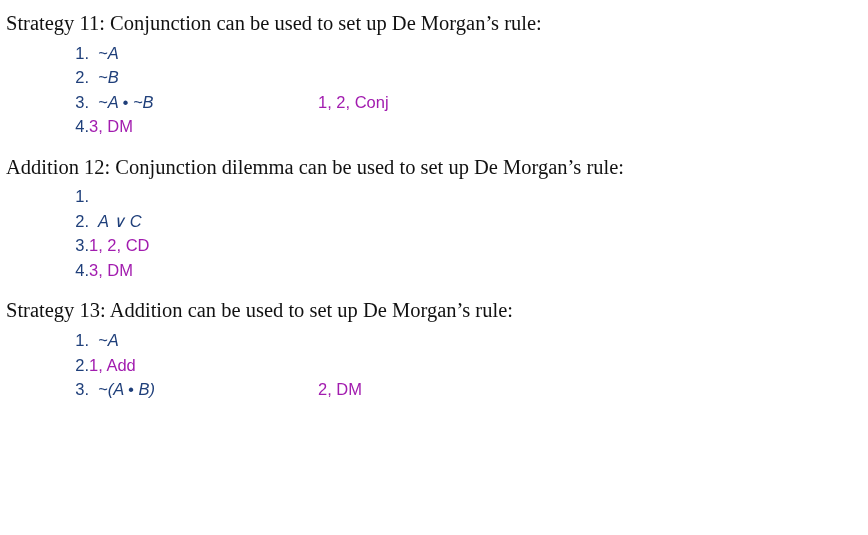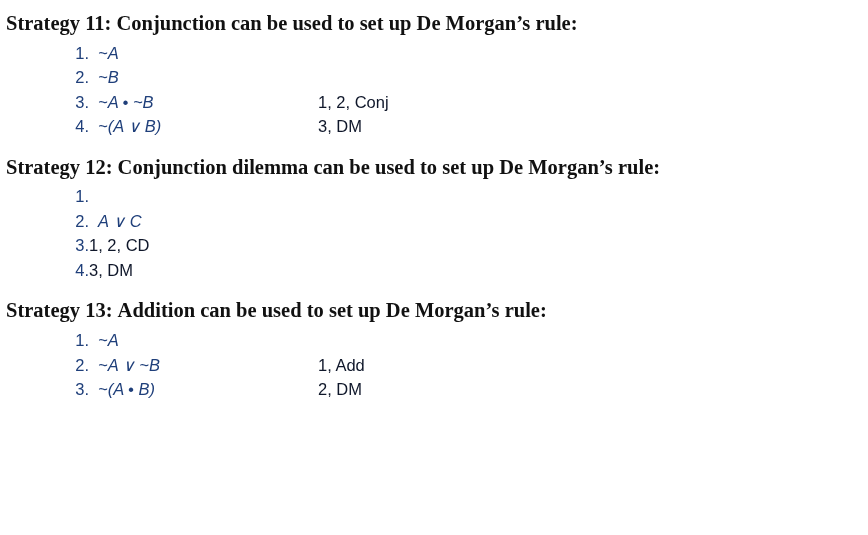--- a/index.html
+++ b/index.html
@@ -26,24 +26,24 @@
   }
   .strategy-heading {
     font-family: "Liberation Serif", serif;
     font-size: 20.5px;
     line-height: 1.35;
     color: #111111;
     padding-left: 6px;
     white-space: nowrap;
   }
   .strategy-heading .lbl {
-    font-weight: bold;
+    font-weight: normal;
   }
   .strategy-heading .txt {
-    font-weight: bold;
+    font-weight: normal;
     text-align: center;
   }
   .proof {
     margin: 7px 0 11px 0;
     padding-left: 66px;
     font-family: "Liberation Sans", sans-serif;
     color: #1f3f7a;
     font-size: 16.5px;
     line-height: 1.0;
   }
@@ -59,21 +59,21 @@
     color: #1f3f7a;
     letter-spacing: 0px;
   }
   .formula {
     flex: 0 0 220px;
     padding-left: 9px;
     color: #1f3f7a;
     white-space: nowrap;
   }
   .justification {
-    color: #0f172a;
+    color: #a21caf;
     white-space: nowrap;
   }
   .it {
     font-style: italic;
   }
 </style>
 </head>
 <body>
 
 <div class="page">
@@ -94,29 +94,28 @@
         <span class="formula it">~B</span>
         <span class="justification"></span>
       </div>
       <div class="proof-row">
         <span class="num">3.</span>
         <span class="formula it">~A • ~B</span>
         <span class="justification">1, 2, Conj</span>
       </div>
       <div class="proof-row">
         <span class="num">4.</span>
-        <span class="formula it">~(A ∨ B)</span>
         <span class="justification">3, DM</span>
       </div>
     </div>
   </div>
 
   <div class="strategy-block">
     <div class="strategy-heading">
-      <span class="lbl">Strategy 12:</span>
+      <span class="lbl">Addition 12:</span>
       <span class="txt">Conjunction dilemma can be used to set up De Morgan’s rule:</span>
     </div>
     <div class="proof">
       <div class="proof-row">
         <span class="num">1.</span>
         <span class="justification"></span>
       </div>
       <div class="proof-row">
         <span class="num">2.</span>
         <span class="formula it">A ∨ C</span>
@@ -139,21 +138,20 @@
       <span class="txt">Addition can be used to set up De Morgan’s rule:</span>
     </div>
     <div class="proof">
       <div class="proof-row">
         <span class="num">1.</span>
         <span class="formula it">~A</span>
         <span class="justification"></span>
       </div>
       <div class="proof-row">
         <span class="num">2.</span>
-        <span class="formula it">~A ∨ ~B</span>
         <span class="justification">1, Add</span>
       </div>
       <div class="proof-row">
         <span class="num">3.</span>
         <span class="formula it">~(A • B)</span>
         <span class="justification">2, DM</span>
       </div>
     </div>
   </div>
 

